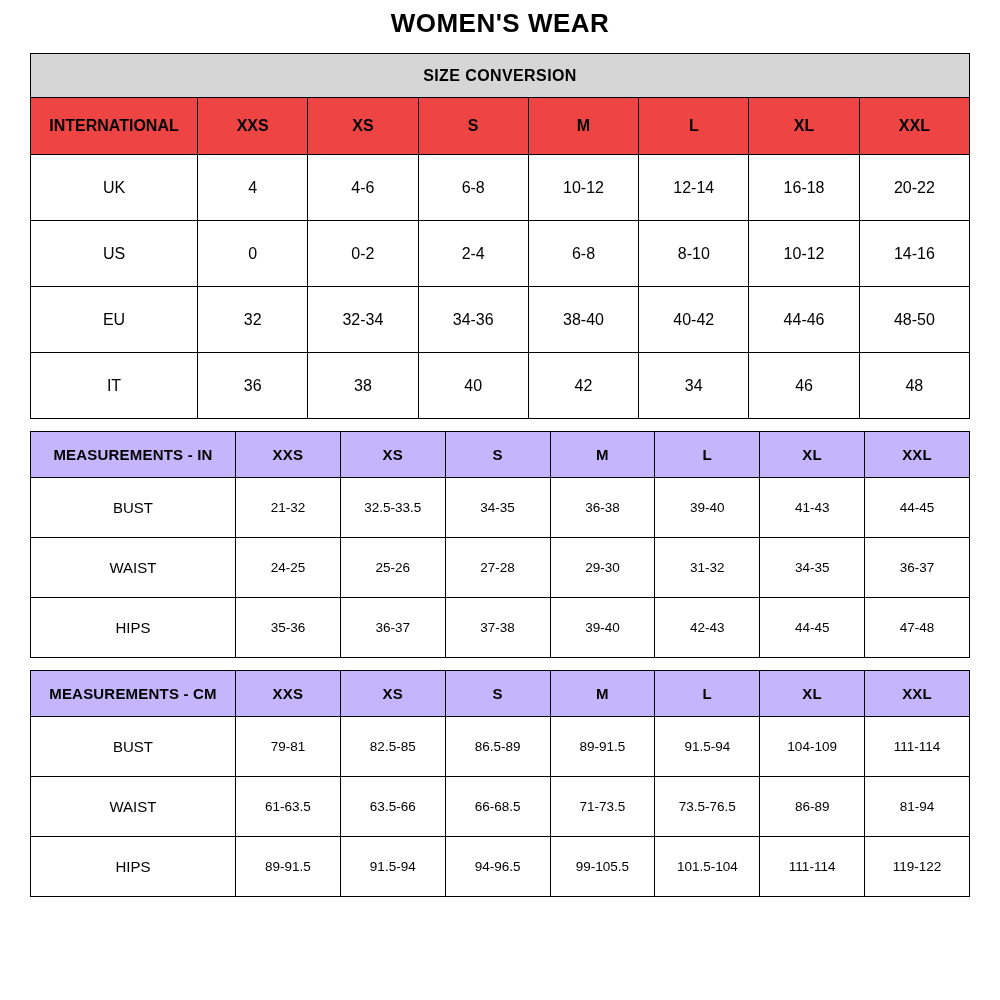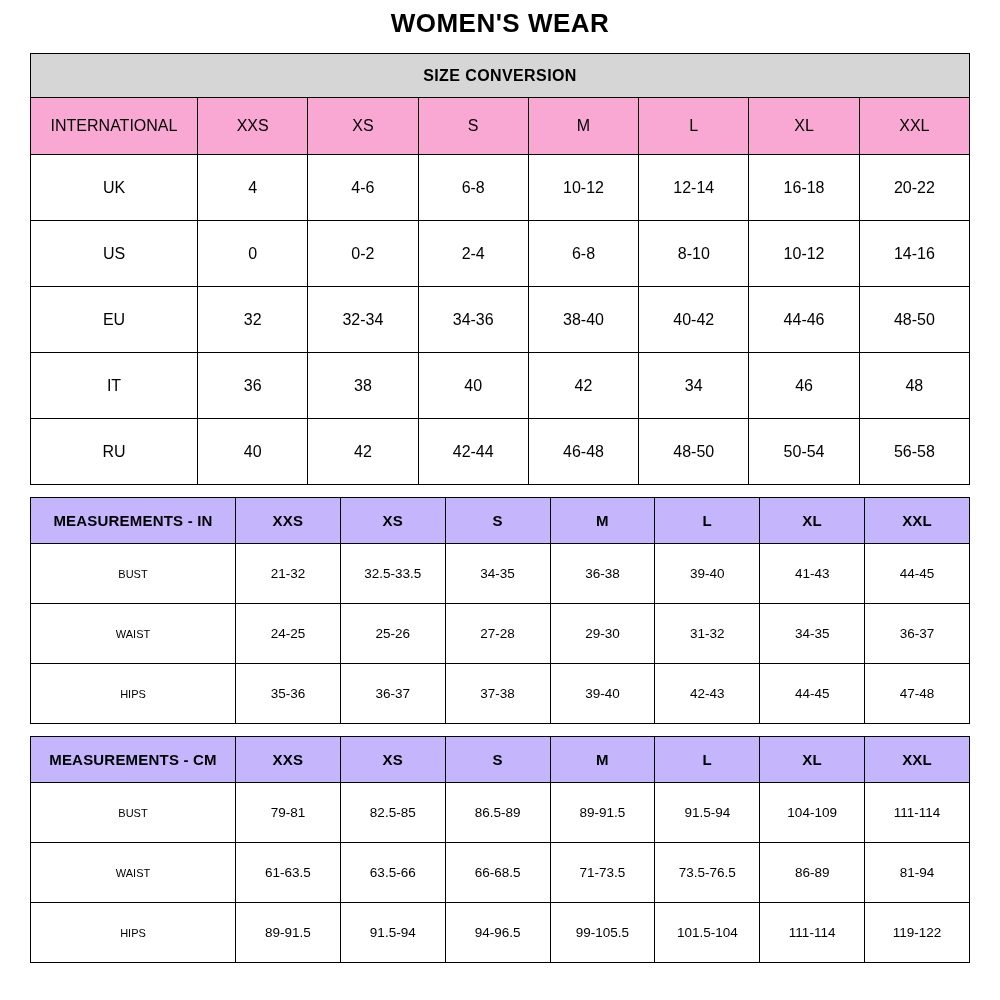--- a/index.html
+++ b/index.html
@@ -37,22 +37,22 @@
   
   .conv col.label-col-def { width: 167px; }
   .conv .title-cell {
     background: #d6d6d6;
     height: 44px;
     font-size: 16px;
     font-weight: bold;
     letter-spacing: 0.4px;
   }
   .conv thead tr[data-name="header-row"] th {
-    background: #f9a8d4;
-    font-weight: normal;
+    background: #ef4444;
+    font-weight: bold;
     font-size: 16px;
     height: 57px;
   }
   .conv tbody td {
     height: 66px;
     font-size: 16px;
     font-weight: normal;
   }
   
   .meas col.label-col-def { width: 205px; }
@@ -62,21 +62,21 @@
     font-size: 15px;
     font-weight: bold;
     letter-spacing: 0.2px;
   }
   .meas tbody td {
     height: 60px;
     font-size: 13.5px;
     font-weight: normal;
   }
   .meas tbody td.label-col {
-    font-size: 11px;
+    font-size: 15px;
   }
 </style>
 </head>
 <body>
 
 <div class="page" data-name="size-chart-page">
 
   <h1 class="page-title" data-name="page-title">WOMEN'S WEAR</h1>
 
   <table class="conv" data-name="size-conversion-table">
@@ -133,30 +133,20 @@
         <tr data-name="data-row">
           <td data-name="row-label-cell" class="label-col">IT</td>
           <td data-name="value-cell">36</td>
           <td data-name="value-cell">38</td>
           <td data-name="value-cell">40</td>
           <td data-name="value-cell">42</td>
           <td data-name="value-cell">34</td>
           <td data-name="value-cell">46</td>
           <td data-name="value-cell">48</td>
         </tr>
-        <tr data-name="data-row">
-          <td data-name="row-label-cell" class="label-col">RU</td>
-          <td data-name="value-cell">40</td>
-          <td data-name="value-cell">42</td>
-          <td data-name="value-cell">42-44</td>
-          <td data-name="value-cell">46-48</td>
-          <td data-name="value-cell">48-50</td>
-          <td data-name="value-cell">50-54</td>
-          <td data-name="value-cell">56-58</td>
-        </tr>
       </tbody>
   </table>
 
   <table class="meas" data-name="measurements-in-table">
     <colgroup>
       <col class="label-col-def">
       <col span="7">
     </colgroup>
     <thead data-name="measurements-in-head">
         <tr data-name="header-row">

